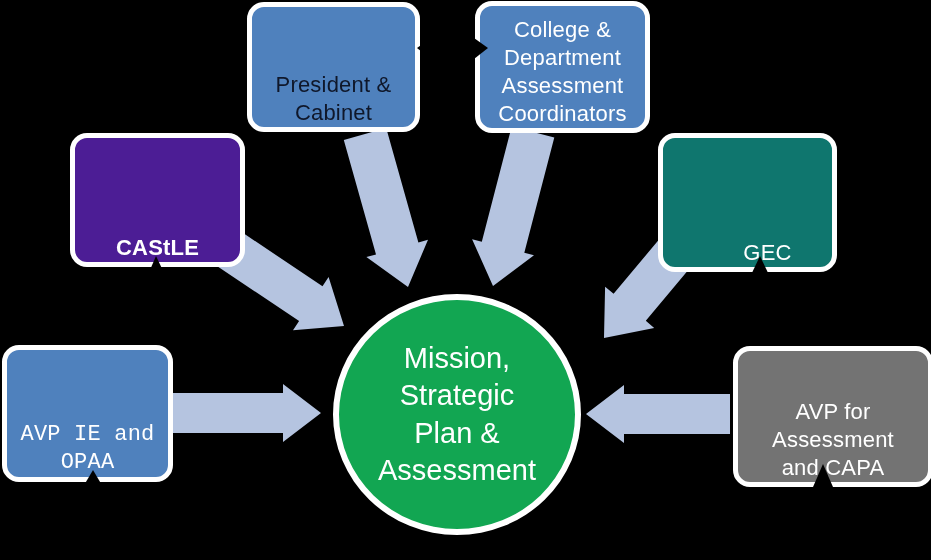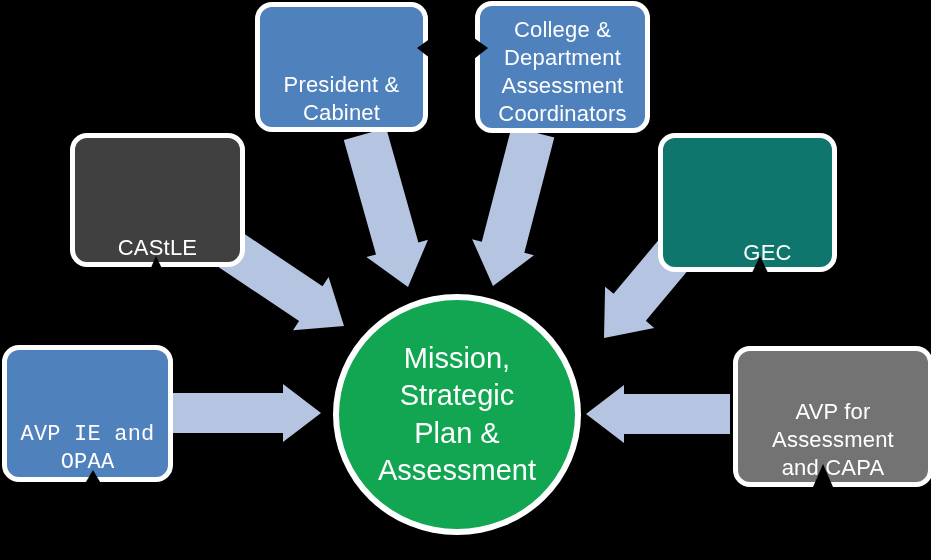--- a/index.html
+++ b/index.html
@@ -64,25 +64,25 @@
 
   <svg class="layer arrows" viewBox="0 0 931 560">
       <polygon points="201.3,255.4 299.1,321.1 293.0,330.3 344.0,326.0 328.6,277.1 322.5,286.3 224.7,220.6" fill="#B5C4E0"></polygon>
       <polygon points="343.8,140.0 376.0,254.4 366.4,257.1 408.0,287.0 428.0,239.8 418.4,242.5 386.2,128.0" fill="#B5C4E0"></polygon>
       <polygon points="511.7,126.5 481.8,241.8 472.1,239.2 493.0,286.0 534.0,255.3 524.3,252.8 554.3,137.5" fill="#B5C4E0"></polygon>
       <polygon points="669.9,226.5 613.6,293.8 605.1,286.8 604.0,338.0 654.2,327.9 645.8,320.8 702.1,253.5" fill="#B5C4E0"></polygon>
       <polygon points="172.0,433.0 283.0,433.0 283.0,442.0 321.0,413.0 283.0,384.0 283.0,393.0 172.0,393.0" fill="#B5C4E0"></polygon>
       <polygon points="730.0,394.0 624.0,394.0 624.0,385.0 586.0,414.0 624.0,443.0 624.0,434.0 730.0,434.0" fill="#B5C4E0"></polygon>
     </svg>
 
-  <div class="node" style="left: 70px; top: 133px; width: 175px; height: 134px; background: #404040; border: 5px solid rgb(255, 255, 255); color: rgb(255, 255, 255);">
+  <div class="node" style="left: 70px; top: 133px; width: 175px; height: 134px; background: #4c1d95; border: 5px solid rgb(255, 255, 255); color: rgb(255, 255, 255); font-weight: bold;">
     <span class="label">CAStLE</span>
   </div>
 
-  <div class="node" style="left: 255px; top: 2px; width: 173px; height: 130px; background: rgb(79, 129, 189); border: 5px solid rgb(255, 255, 255); color: #ffffff;">
+  <div class="node" style="left: 247px; top: 2px; width: 173px; height: 130px; background: rgb(79, 129, 189); border: 5px solid rgb(255, 255, 255); color: #0f172a;">
     <span class="label">President &amp;
 Cabinet</span>
   </div>
 
   <div class="node" style="left: 475px; top: 1px; width: 175px; height: 132px; background: rgb(79, 129, 189); border: 5px solid rgb(255, 255, 255); color: rgb(255, 255, 255);">
     <span class="label">College &amp;
 Department
 Assessment
 Coordinators</span>
   </div>

